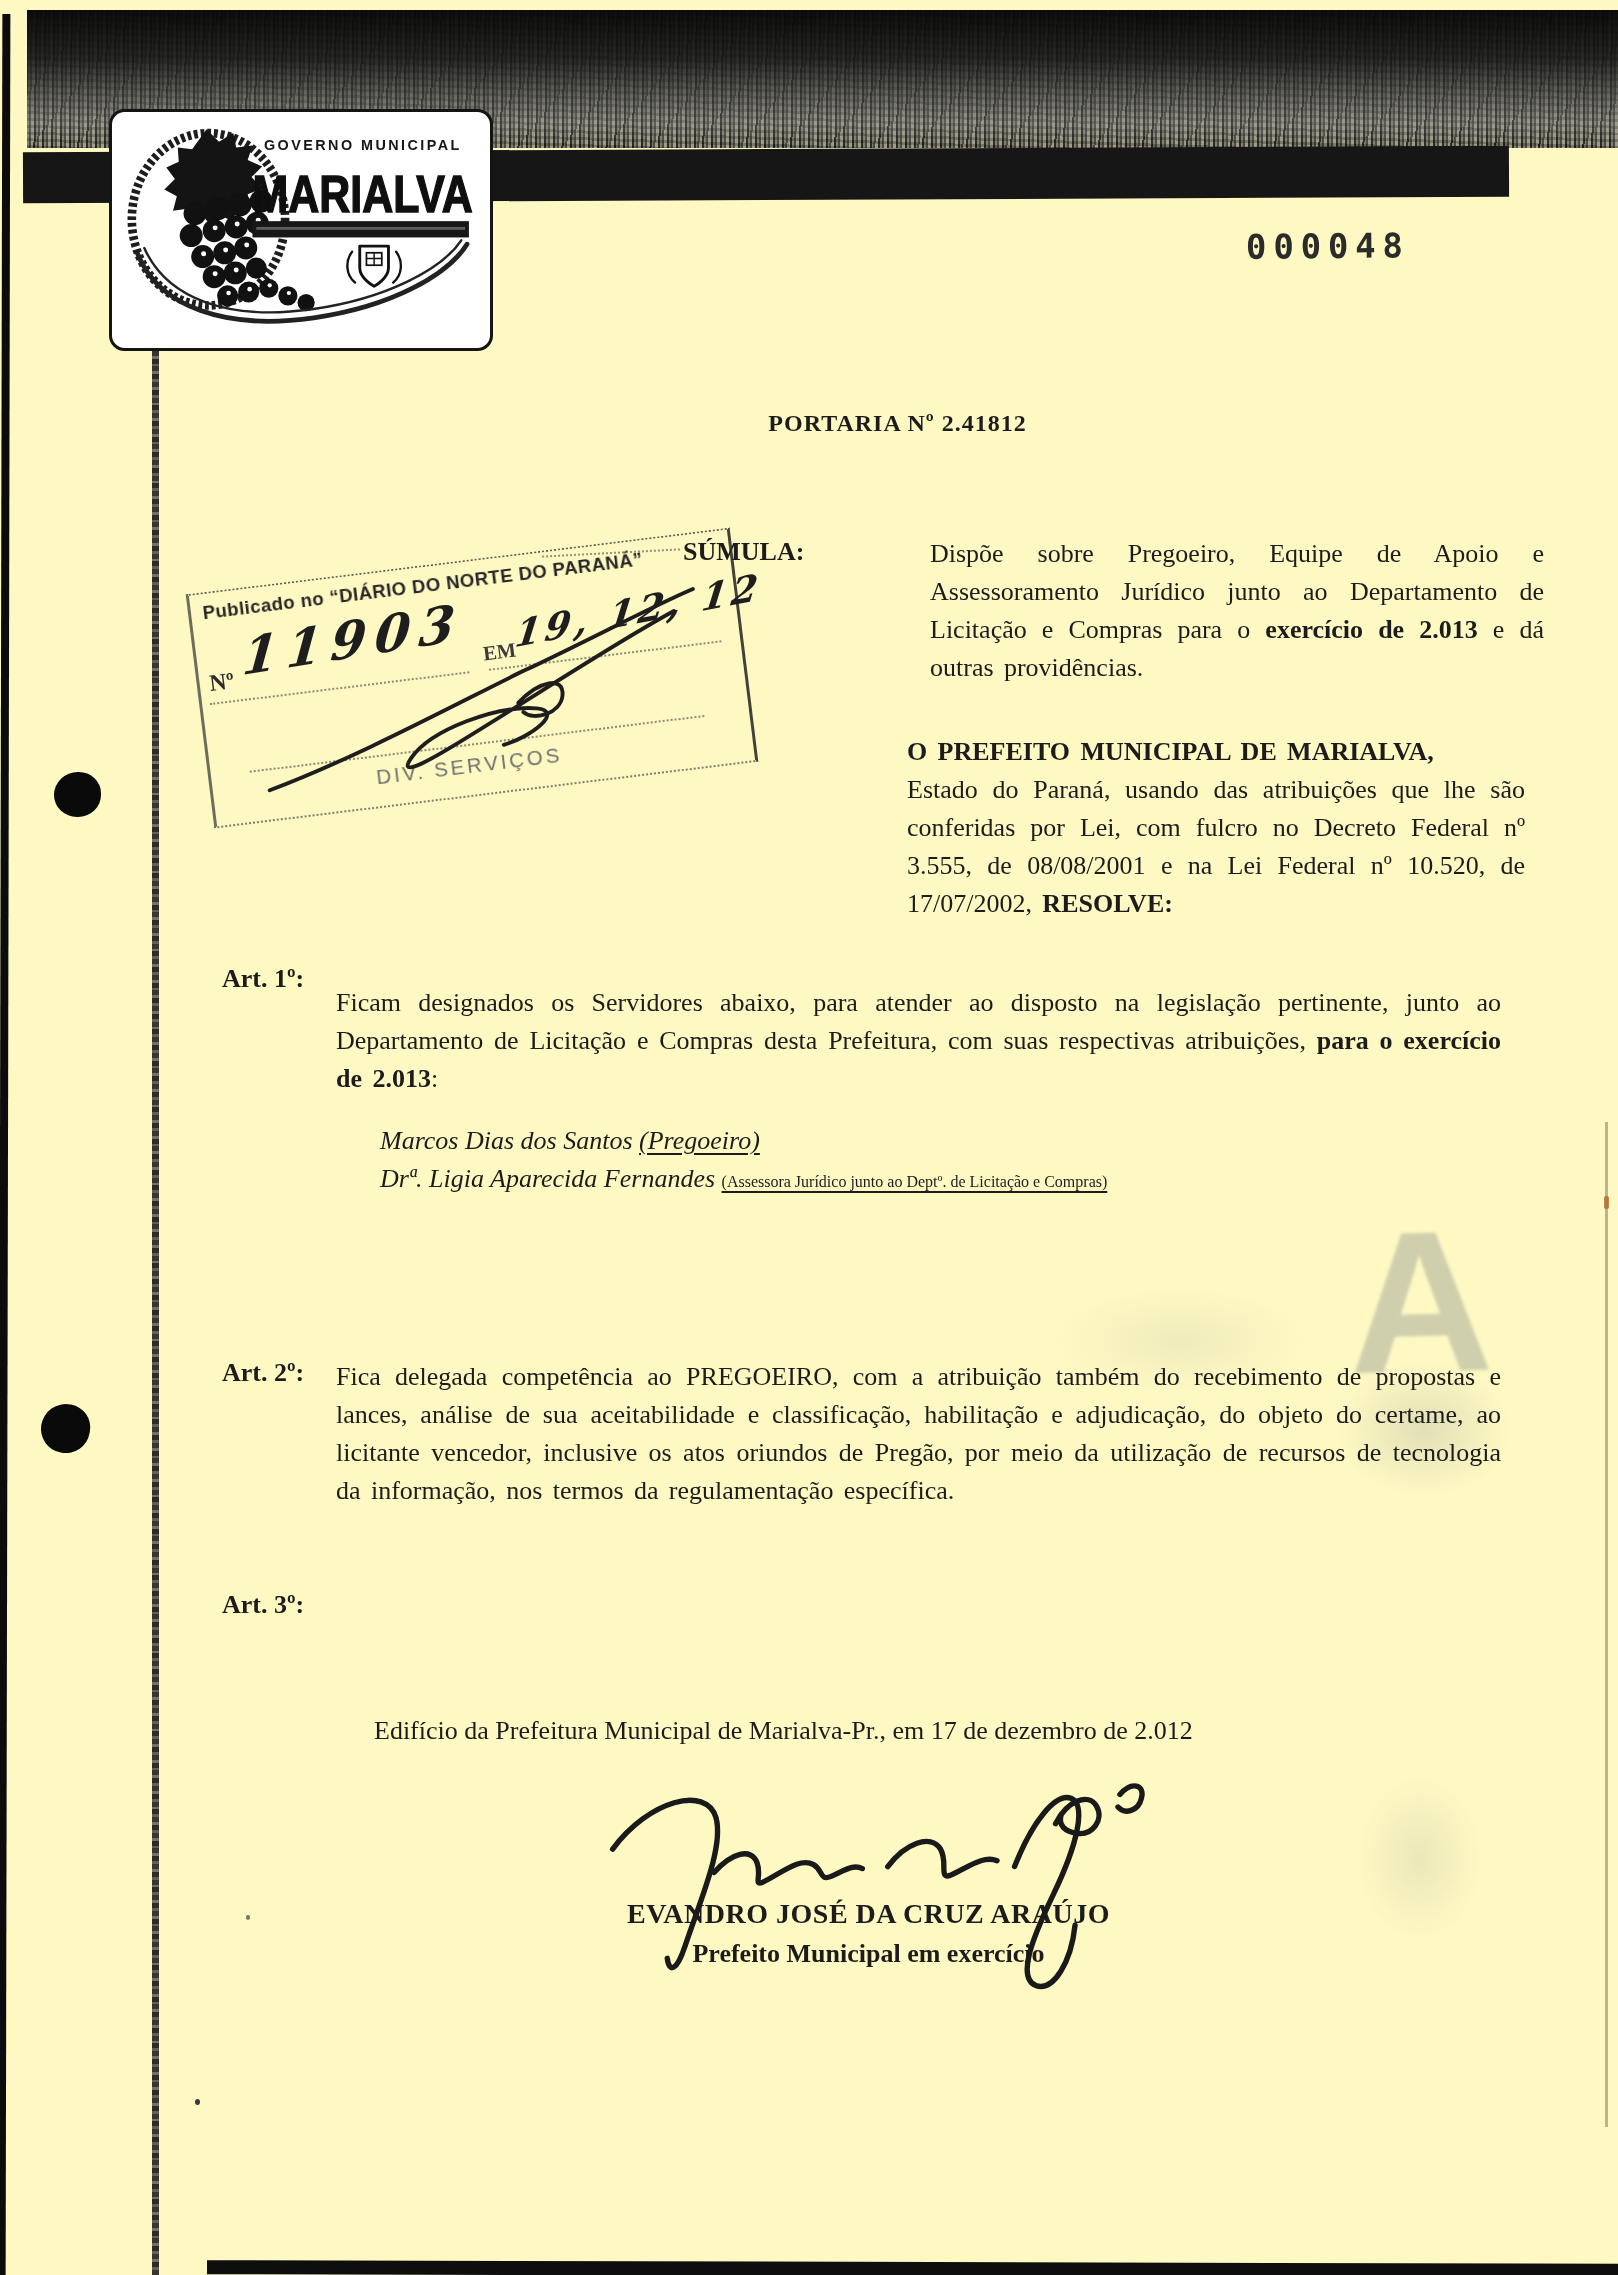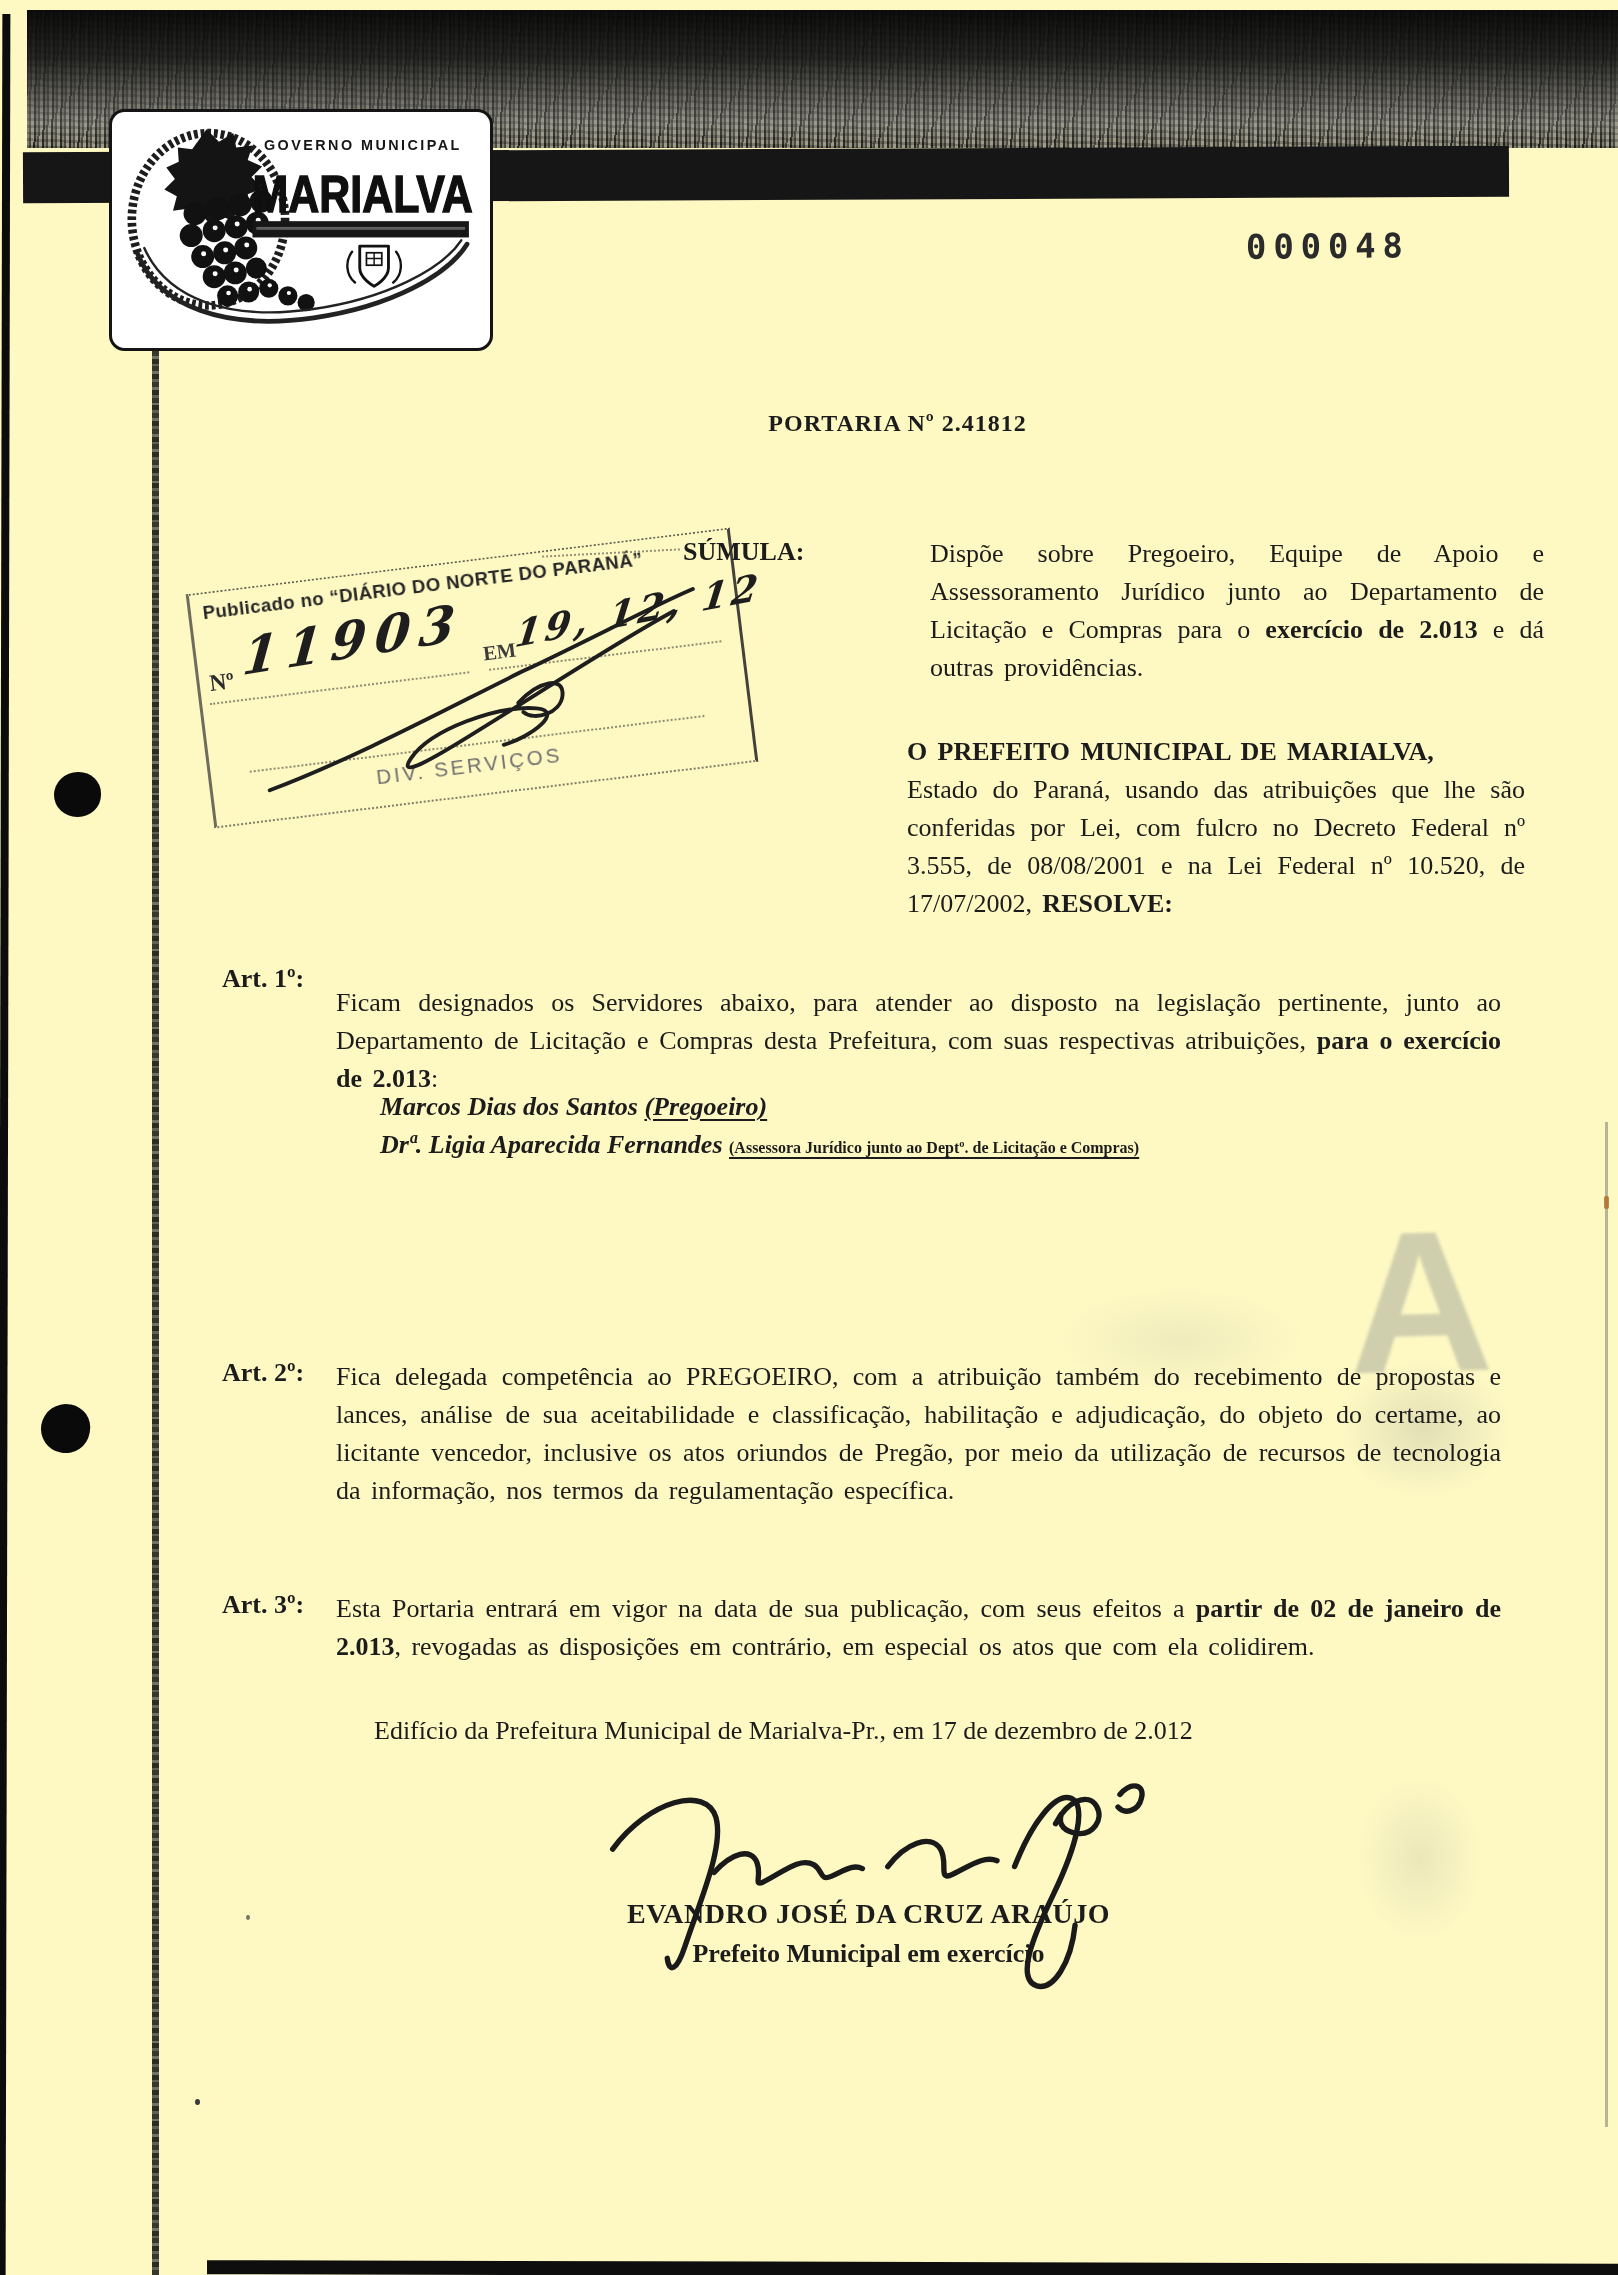--- a/index.html
+++ b/index.html
@@ -92,22 +92,22 @@
   .sumula-label{position:absolute;left:683px;top:537px;font-size:26px;font-weight:bold;}
   .para{font-size:26px;line-height:38px;text-align:justify;word-spacing:3.9px;}
   .sumula-text{position:absolute;left:910px;top:535px;width:614px;margin-left:20px;}
   .preamble{position:absolute;left:907px;top:733px;width:618px;}
   .lead-block{display:block;}
   .art-label{position:absolute;left:222px;font-size:26px;font-weight:bold;white-space:nowrap;}
   .art-body{position:absolute;left:336px;width:1165px;}
   #art1-label{top:964px;} #art1-body{top:984px;}
   #art2-label{top:1358px;} #art2-body{top:1358px;}
   #art3-label{top:1590px;} #art3-body{top:1590px;}
-  .designees{position:absolute;left:380px;top:1088px;width:1146px;
-    font-size:26px;line-height:38px;font-weight:bold;font-style:italic;}
+  .designees{position:absolute;left:380px;top:1122px;width:1146px;
+    font-size:26px;line-height:38px;font-weight:normal;font-style:italic;}
   .designees .just{text-align:justify;word-spacing:2.9px;}
   .designees .u{text-decoration:underline;text-decoration-thickness:2px;text-underline-offset:3.9px;}
   .designees .small-role{font-style:normal;font-size:16px;}
   .closing-line{position:absolute;left:374px;top:1716px;font-size:26px;}
   
   .sig-scrawl{position:absolute;left:595px;top:1771px;width:566px;height:239px;z-index:6;overflow:visible;}
   .sig-name{position:absolute;left:527px;top:1898px;width:683px;text-align:center;
     font-size:28px;font-weight:bold;letter-spacing:0.5px;}
   .sig-role{position:absolute;left:527px;top:1939px;width:683px;text-align:center;
     font-size:26px;font-weight:bold;}
@@ -231,23 +231,20 @@
     <div><span>Marcos Dias dos Santos </span><span class="u">(Pregoeiro)</span></div>
     <div><span>Drª. Ligia Aparecida Fernandes </span><span class="u small-role">(Assessora Jurídico junto ao Deptº. de Licitação e Compras)</span></div>
   </div>
 
   <div class="art-label" id="art2-label">Art. 2º:</div>
   <div class="art-body para" id="art2-body">
     <span>Fica delegada competência ao PREGOEIRO, com a atribuição também do recebimento de propostas e lances, análise de sua aceitabilidade e classificação, habilitação e adjudicação, do objeto do certame, ao licitante vencedor, inclusive os atos oriundos de Pregão, por meio da utilização de recursos de tecnologia da informação, nos termos da regulamentação específica.</span>
   </div>
 
   <div class="art-label" id="art3-label">Art. 3º:</div>
-  <div class="art-body para" id="art3-body">
-    <span>Esta Portaria entrará em vigor na data de sua publicação, com seus efeitos a </span><span class="b">partir de 02 de janeiro de 2.013</span><span>, revogadas as disposições em contrário, em especial os atos que com ela colidirem.</span>
-  </div>
 
   <div class="closing-line">Edifício da Prefeitura Municipal de Marialva-Pr., em 17 de dezembro de 2.012</div>
 
   <svg class="sig-scrawl" viewBox="0 0 580 245">
     <g fill="none" stroke="#1a1a1a" stroke-width="5.5">
       <path d="M18 80 C55 30 114 14 124 48 C132 78 108 132 92 180 C84 204 76 208 74 192"></path>
       <path d="M122 104 C140 84 160 78 166 94 C171 108 162 118 172 114 C192 104 210 88 224 96 C234 102 230 113 242 108 C254 103 264 95 274 100"></path>
       <path d="M300 98 C318 74 344 64 354 80 C362 93 352 111 364 107 C382 99 398 86 412 92"></path>
       <path d="M430 98 C448 52 472 22 488 28 C504 35 494 76 470 126 C448 172 432 212 452 220 C470 226 488 196 492 158"></path>
       <path d="M472 54 C484 30 506 22 514 36 C522 50 510 66 494 64 C482 62 474 56 478 44"></path>

